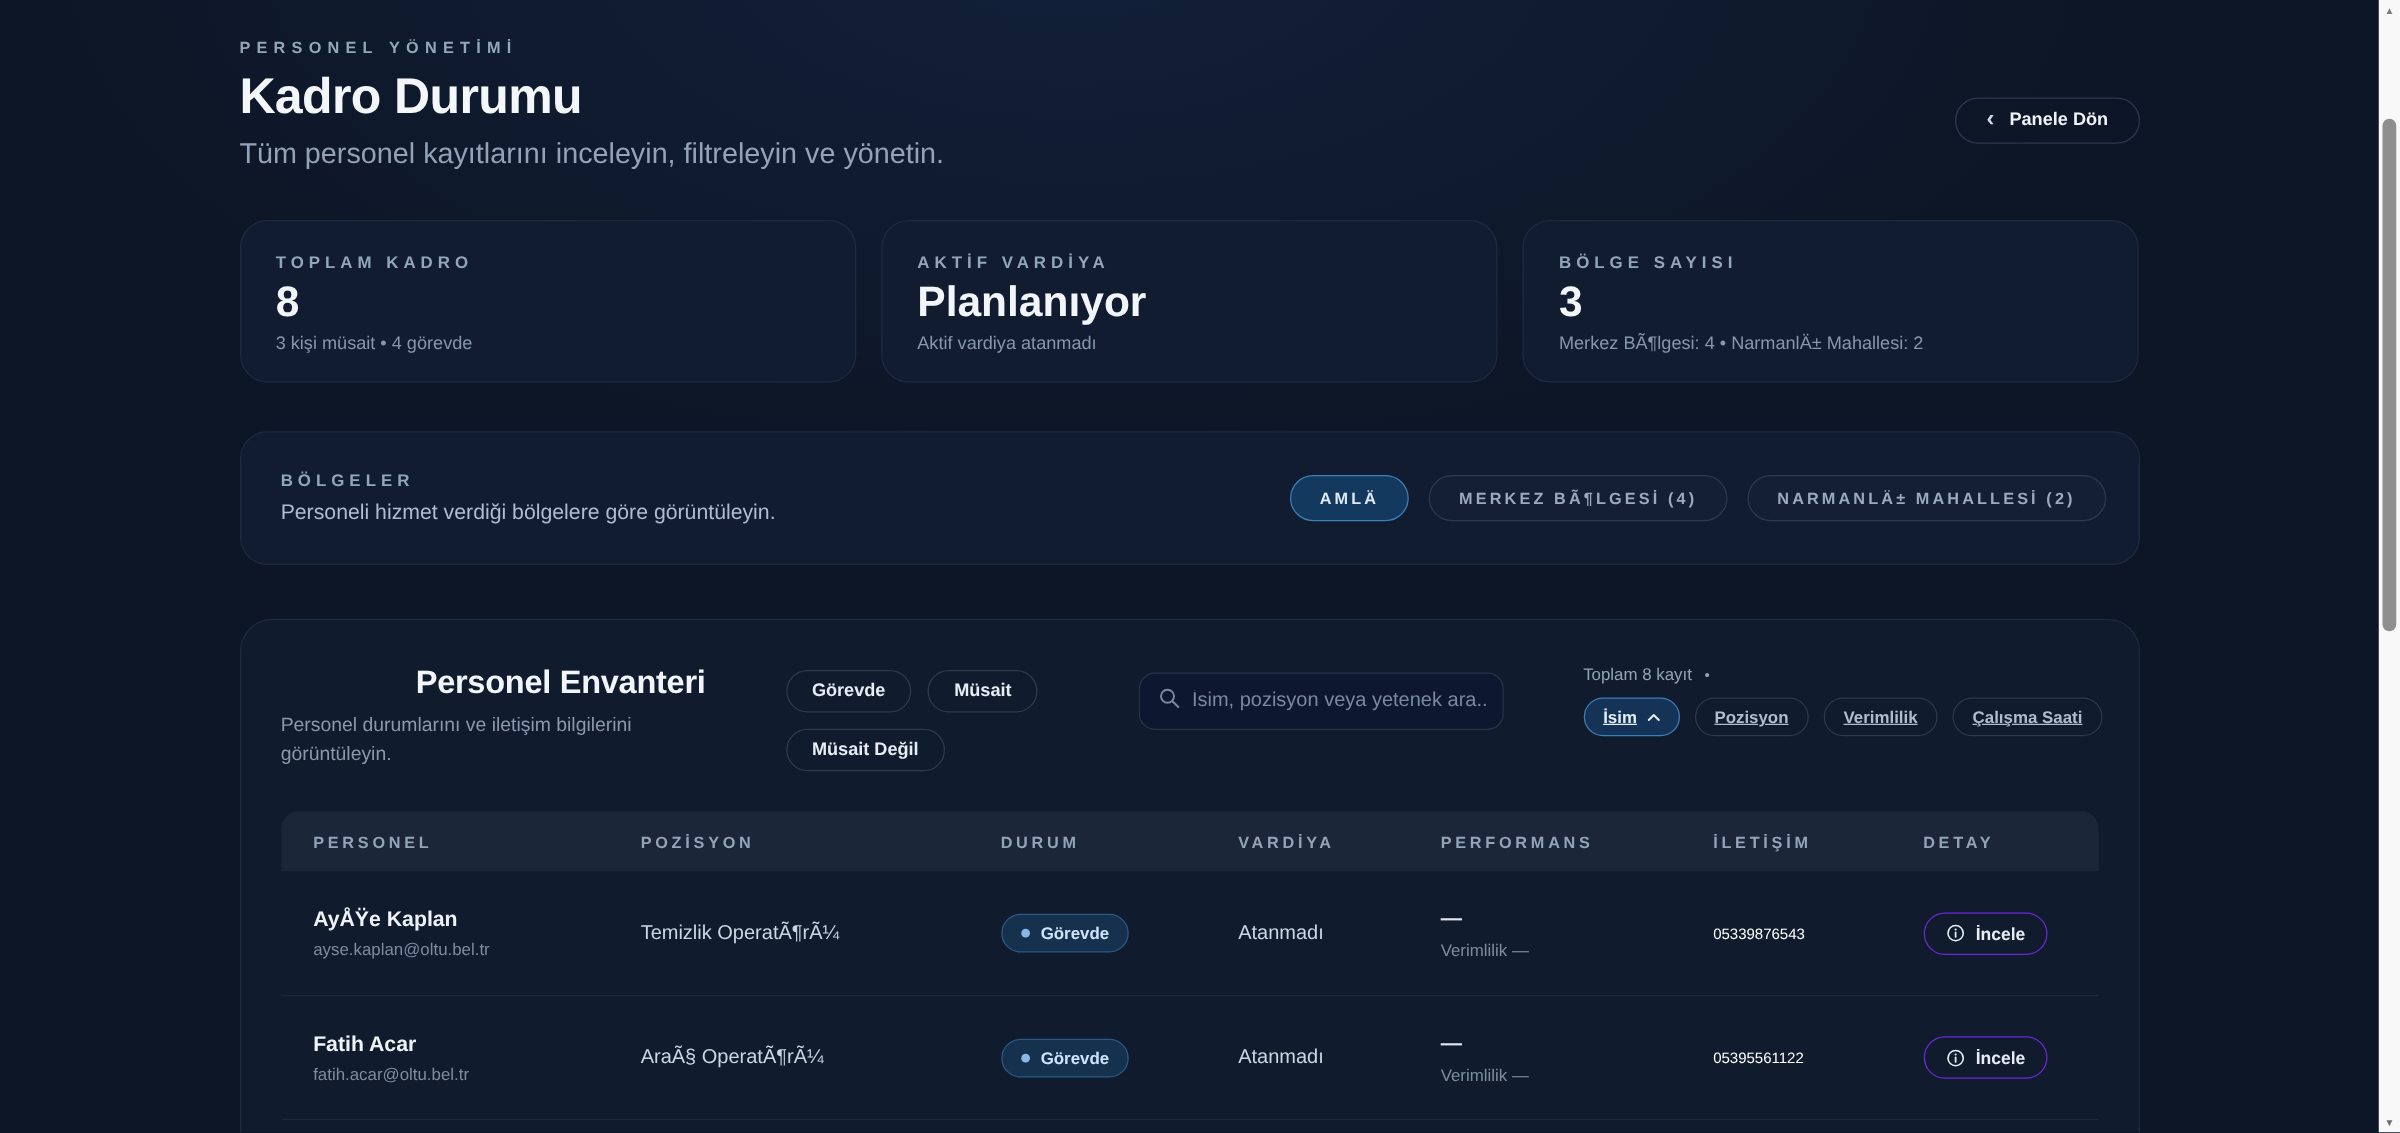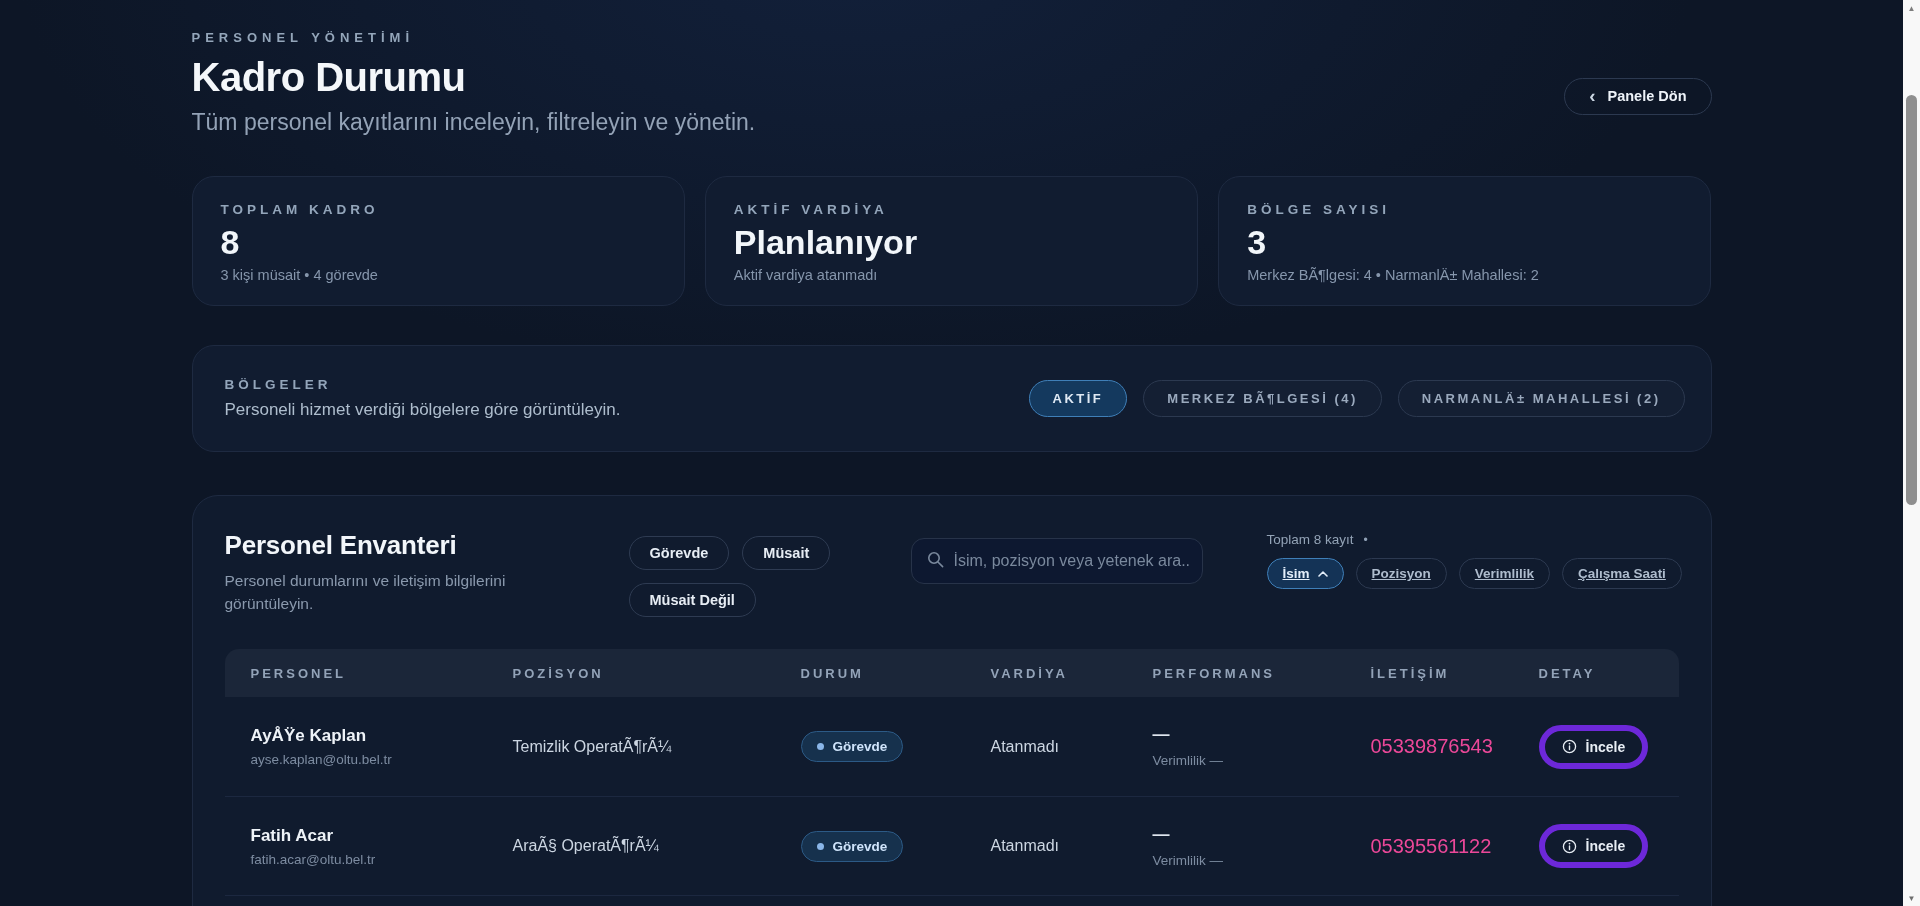--- a/index.html
+++ b/index.html
@@ -54,21 +54,21 @@
   }
   .pill-filter.active { background:#14395e; border-color:#3f7fb8; color:#dfe9f4; }
 
   
   .inventory-card {
     margin-top:43px; border-radius:26px; padding:34px 32px 40px;
     background:#101b2e; border:1px solid #1e2a41; min-height:500px;
   }
   .inv-header { display:flex; justify-content:space-between; align-items:flex-start; }
   .inv-titleblock { width:340px; }
-  .inv-title { font-size:26px; font-weight:650; color:#f2f6fa; letter-spacing:-0.2px; }
+  .inv-title { font-size:26px; font-weight:650; color:#f2f6fa; letter-spacing:-0.2px;text-align:right; }
   .inv-subtitle { font-size:15.5px; color:#8a99ad; margin-top:8px; line-height:1.5; }
   .status-filters { width:218px; display:flex; flex-wrap:wrap; gap:13px; margin-top:6px; }
   .status-filter-btn {
     border:1px solid #2e3b52; background:transparent; border-radius:999px;
     color:#e7edf4; font-size:14.5px; font-weight:600; font-family:inherit;
     padding:8px 20px; cursor:pointer; white-space:nowrap;
   }
   .search-box {
     width:292px; height:46px; margin-top:8px;
     border:1px solid #273349; border-radius:13px; background:#0d1830;
@@ -103,24 +103,24 @@
   .cell-pos, .cell-shift { font-size:16px; color:#ccd6e2; }
   .badge {
     display:inline-flex; align-items:center; gap:9px;
     border-radius:999px; padding:7px 15px; font-size:13.5px; font-weight:600;
   }
   .badge .bdot { width:7px; height:7px; border-radius:50%; }
   .badge.blue { background:#16314d; border:1px solid #2c5a86; color:#cfe4fb; }
   .badge.blue .bdot { background:#8ab6e8; }
   .perf-dash { font-size:17px; font-weight:600; color:#dfe6ee; }
   .perf-sub { font-size:13.5px; color:#7d8ca1; margin-top:8px; }
-  .cell-phone { font-size:20px; color:#ec4899; }
+  .cell-phone { font-size:12px; color:#ffffff; }
   .detail-btn {
     display:inline-flex; align-items:center; gap:9px;
-    border:6px solid #6d28d9; background:transparent; border-radius:999px;
+    border:1px solid #6d28d9; background:transparent; border-radius:999px;
     color:#e7edf4; font-size:14px; font-weight:600; font-family:inherit;
     padding:8px 17px; cursor:pointer;
   }
   .detail-btn svg { display:block; }
 
   
   .scrollbar { position:absolute; top:0; right:0; width:17px; height:906px; background:#f8f8f8; }
   .sb-btn { height:16px; display:flex; align-items:center; justify-content:center; font-size:8px; color:#7d7d7d; cursor:pointer; }
   .sb-btn.down { position:absolute; bottom:0; left:0; right:0; color:#6e6e6e; }
   .sb-thumb { position:absolute; left:3px; width:11px; top:95px; height:410px; background:#8f8f8f; border-radius:7px; cursor:pointer; }
@@ -160,21 +160,21 @@
     <div class="stat-detail">Merkez BÃ¶lgesi: 4 • NarmanlÄ± Mahallesi: 2</div>
   </div>
       </div>
 
     <div class="regions-card">
       <div class="regions-left">
         <div class="regions-label">BÖLGELER</div>
         <div class="regions-desc">Personeli hizmet verdiği bölgelere göre görüntüleyin.</div>
       </div>
       <div class="region-filters">
-          <button class="pill-filter active">AKTİF</button>
+          <button class="pill-filter active">AMLÄ</button>
           <button class="pill-filter">MERKEZ BÃ¶LGESİ (4)</button>
           <button class="pill-filter">NARMANLÄ± MAHALLESİ (2)</button>
         </div>
     </div>
 
     <div class="inventory-card">
       <div class="inv-header">
         <div class="inv-titleblock">
           <div class="inv-title">Personel Envanteri</div>
           <div class="inv-subtitle">Personel durumlarını ve iletişim bilgilerini görüntüleyin.</div>

